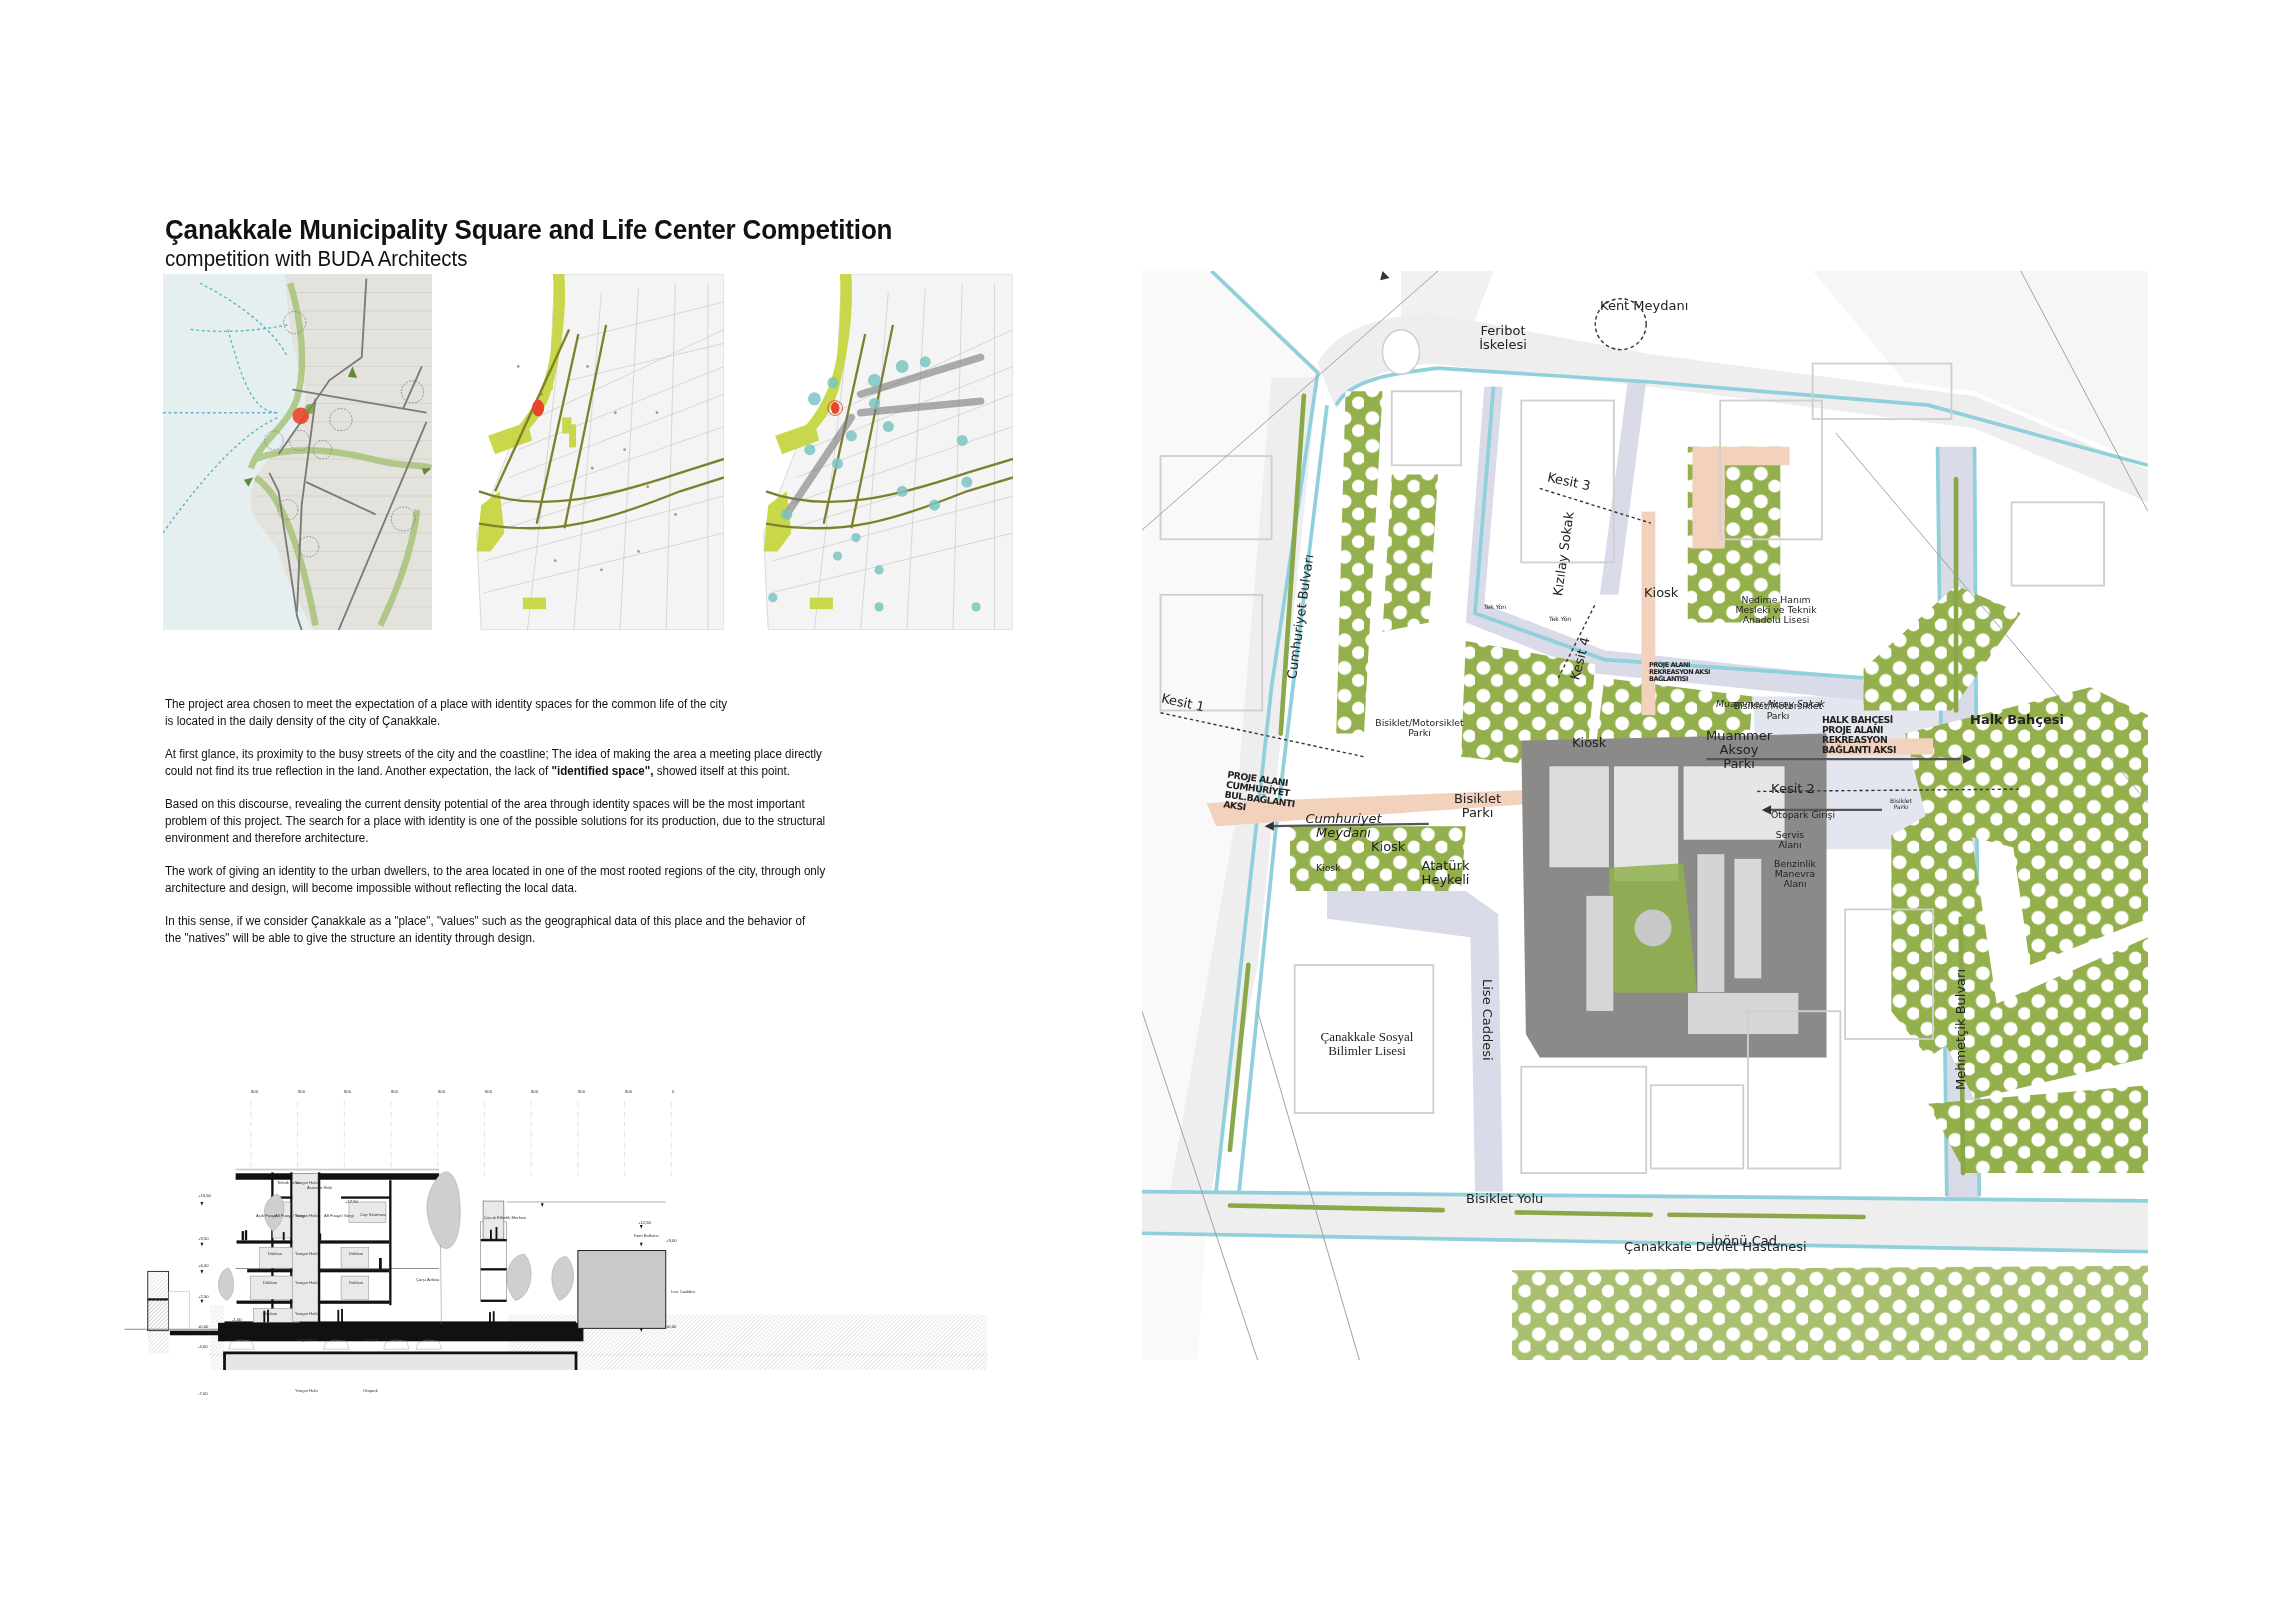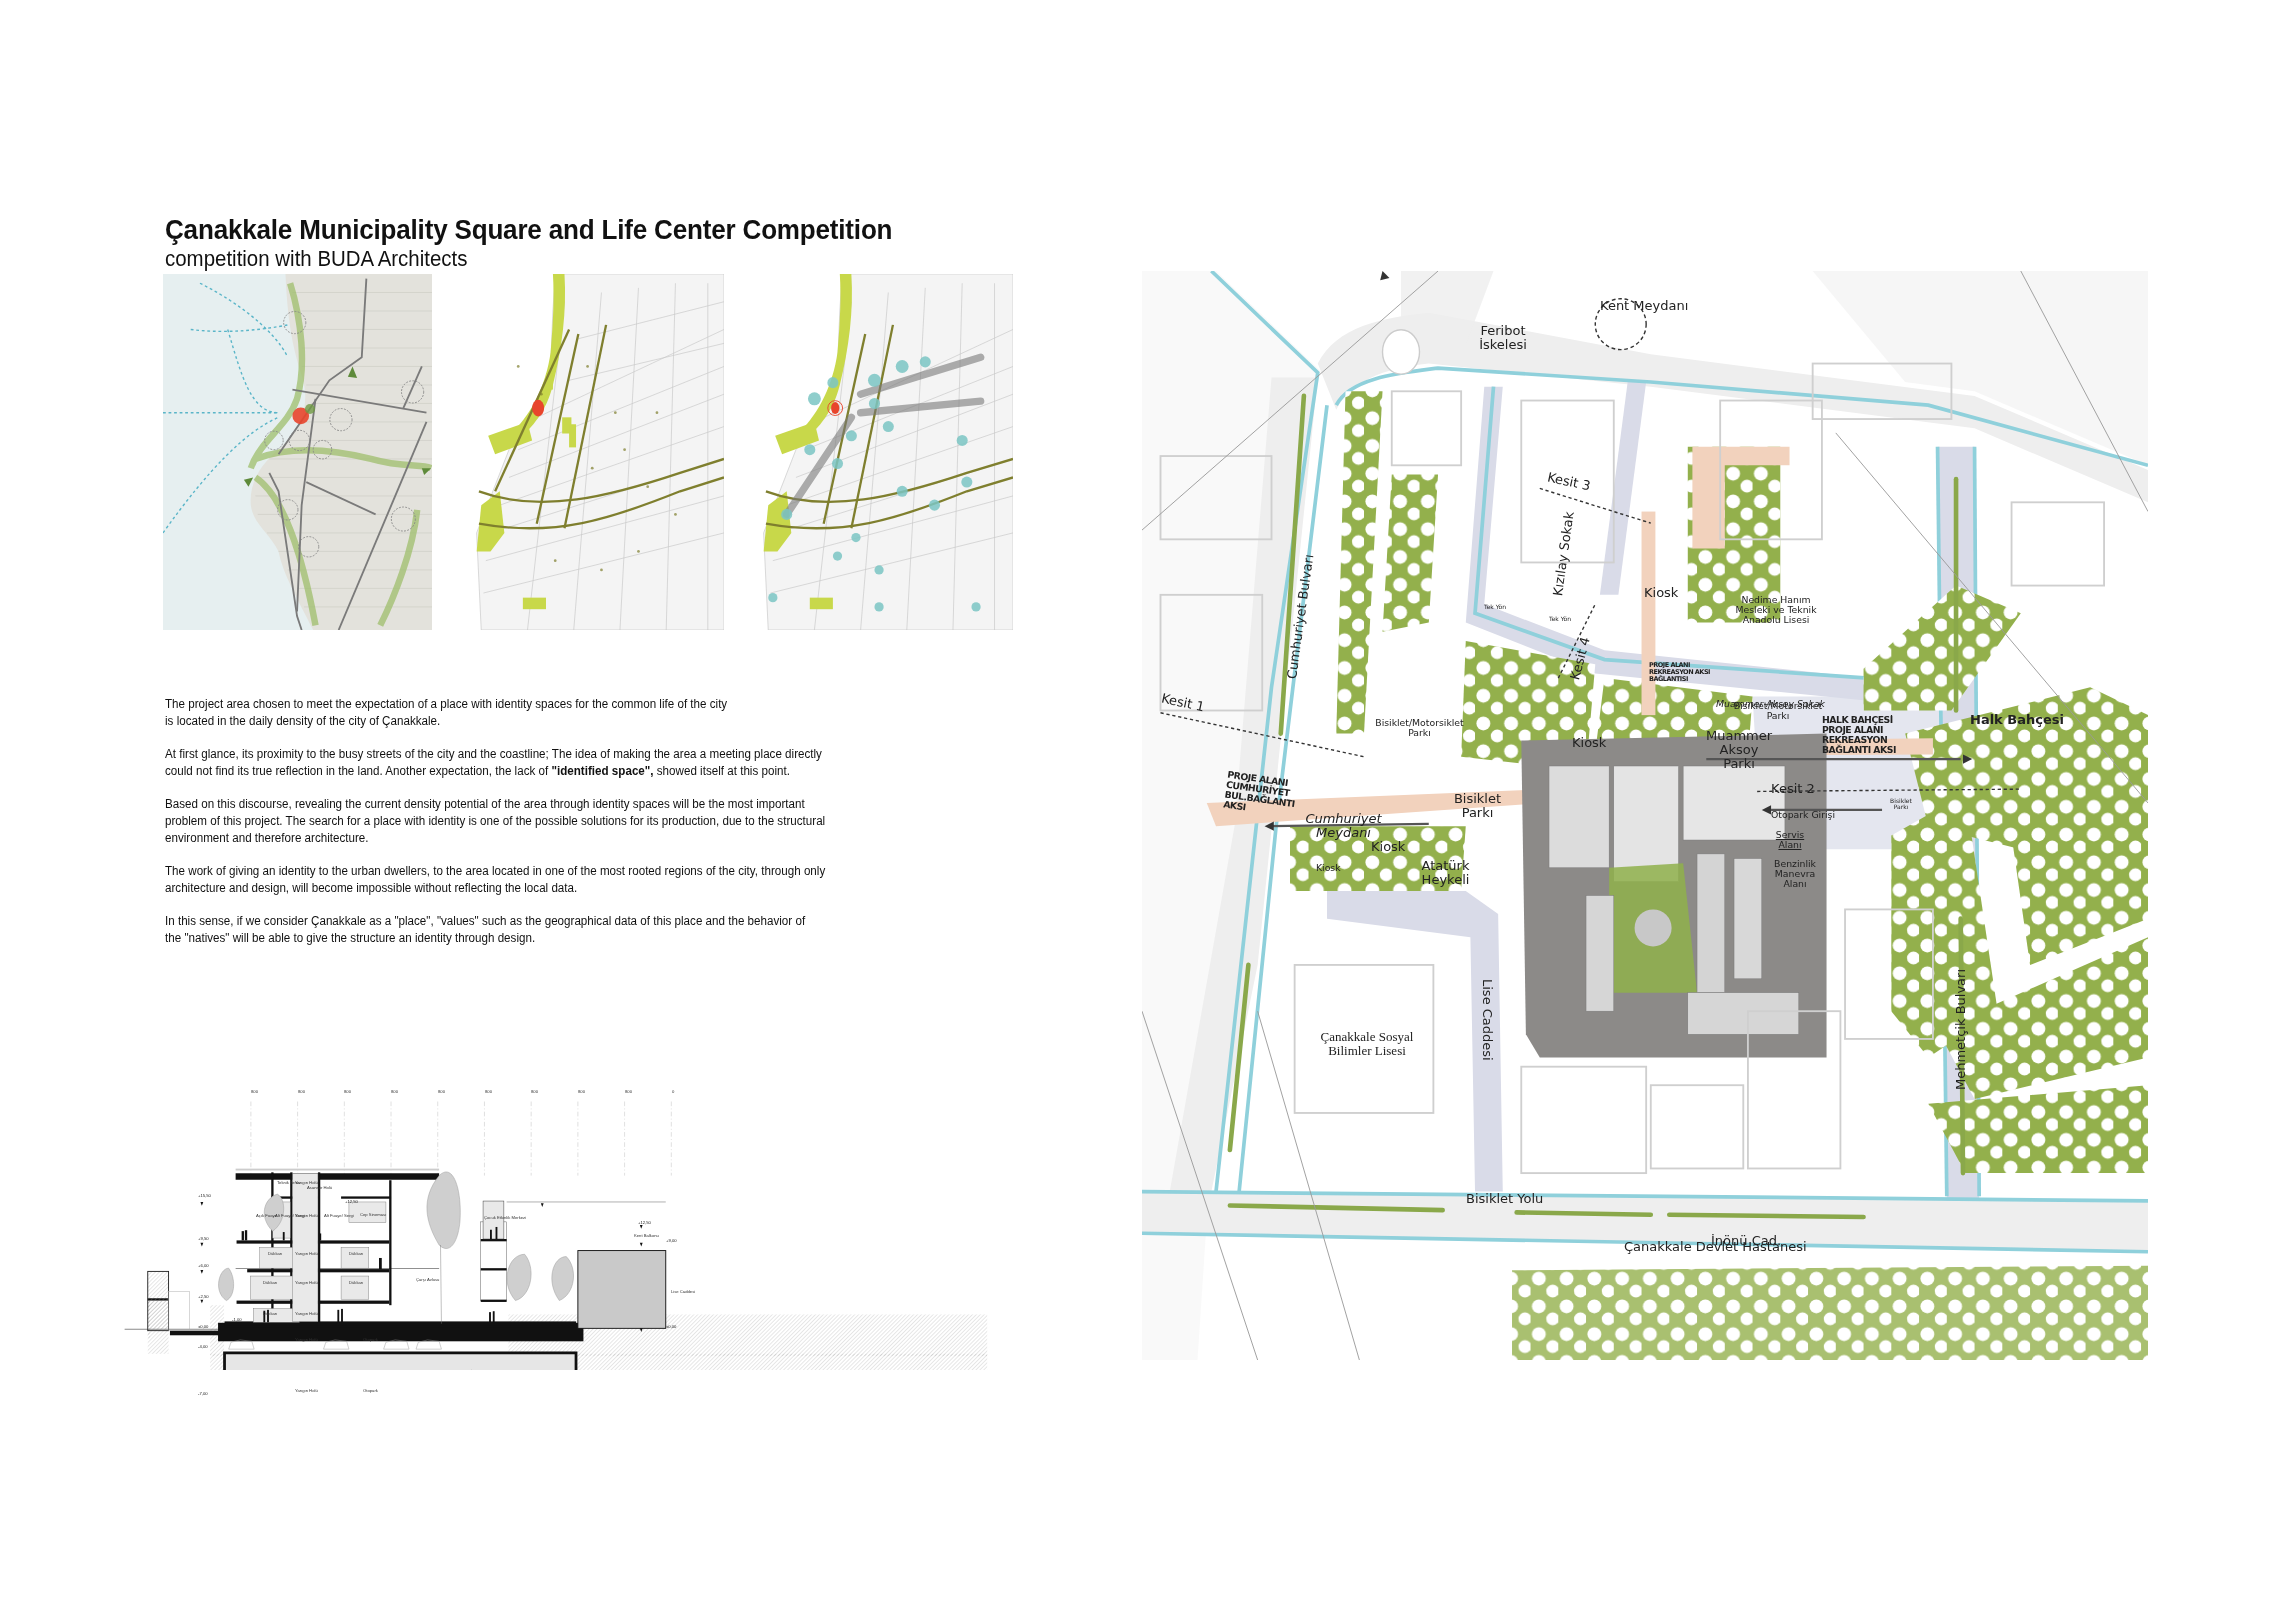--- a/index.html
+++ b/index.html
@@ -557,21 +557,21 @@
   <div class="lbl xs caps" style="left:507px;top:391px;width:74px;white-space:normal;font-size:6.5px;">PROJE ALANI REKREASYON AKSI BAĞLANTISI</div>
   <div class="lbl s l" style="left:574px;top:428px;font-style:italic;">Muammer Aksoy Sokak</div>
   <div class="lbl s" style="left:583px;top:430px;width:106px;white-space:normal;">Bisiklet/Motorsiklet Parkı</div>
   <div class="lbl s" style="left:222px;top:447px;width:111px;white-space:normal;">Bisiklet/Motorsiklet Parkı</div>
   <div class="lbl m l" style="left:430px;top:465px;">Kiosk</div>
   <div class="lbl m" style="left:560px;top:458px;width:74px;white-space:normal;">Muammer Aksoy Parkı</div>
   <div class="lbl caps" style="left:680px;top:444px;width:83px;white-space:normal;">HALK BAHÇESİ PROJE ALANI REKREASYON BAĞLANTI AKSI</div>
   <div class="lbl m l" style="left:828px;top:442px;font-weight:bold;">Halk Bahçesi</div>
   <div class="lbl xs" style="left:745px;top:527px;width:28px;white-space:normal;">Bisiklet Parkı</div>
   <div class="lbl s l" style="left:629px;top:539px;">Otopark Girişi</div>
-  <div class="lbl s" style="left:625px;top:559px;width:46px;white-space:normal;text-decoration:underline;">Servis Alanı</div>
+  <div class="lbl s" style="left:625px;top:559px;width:46px;white-space:normal;">Servis Alanı</div>
   <div class="lbl s" style="left:625px;top:588px;width:56px;white-space:normal;">Benzinlik Manevra Alanı</div>
   <div class="lbl caps" style="left:83px;top:504px;width:79px;white-space:normal;transform:rotate(8deg);">PROJE ALANI CUMHURİYET BUL.BAĞLANTI AKSI</div>
   <div class="lbl m" style="left:162px;top:541px;width:79px;white-space:normal;font-style:italic;">Cumhuriyet Meydanı</div>
   <div class="lbl m l" style="left:229px;top:569px;">Kiosk</div>
   <div class="lbl s l" style="left:174px;top:592px;">Kiosk</div>
   <div class="lbl m" style="left:271px;top:588px;width:65px;white-space:normal;">Atatürk Heykeli</div>
   <div class="lbl m" style="left:310px;top:521px;width:51px;white-space:normal;">Bisiklet Parkı</div>
   <div class="lbl m" style="left:167px;top:759px;width:116px;white-space:normal;font-family:Liberation Serif, serif;">Çanakkale Sosyal Bilimler Lisesi</div>
   <div class="lbl m l rot" style="left:352px;top:708px;transform:rotate(90deg);">Lise Caddesi</div>
   <div class="lbl m l rot" style="left:812px;top:819px;transform:rotate(-90deg);">Mehmetçik Bulvarı</div>

